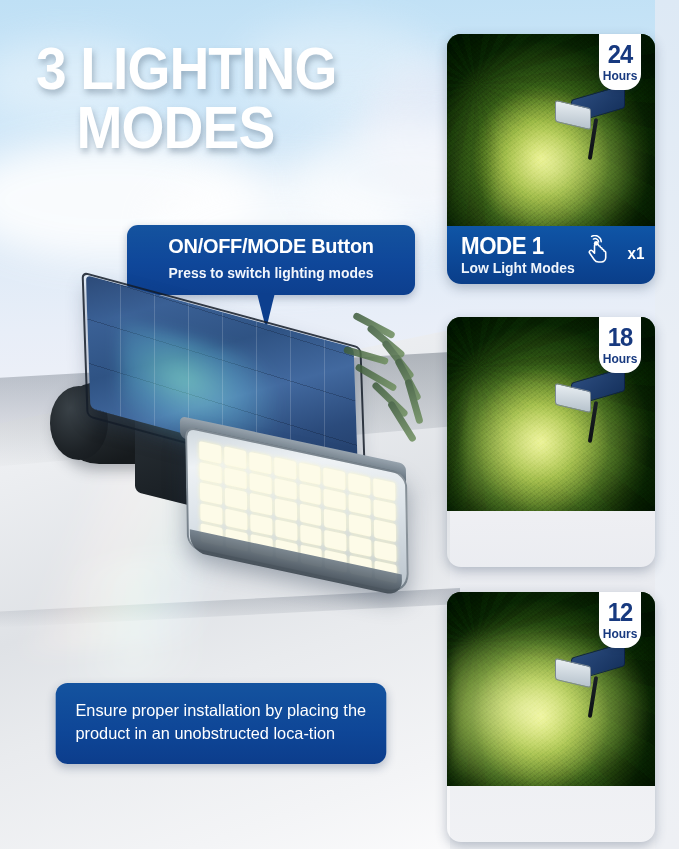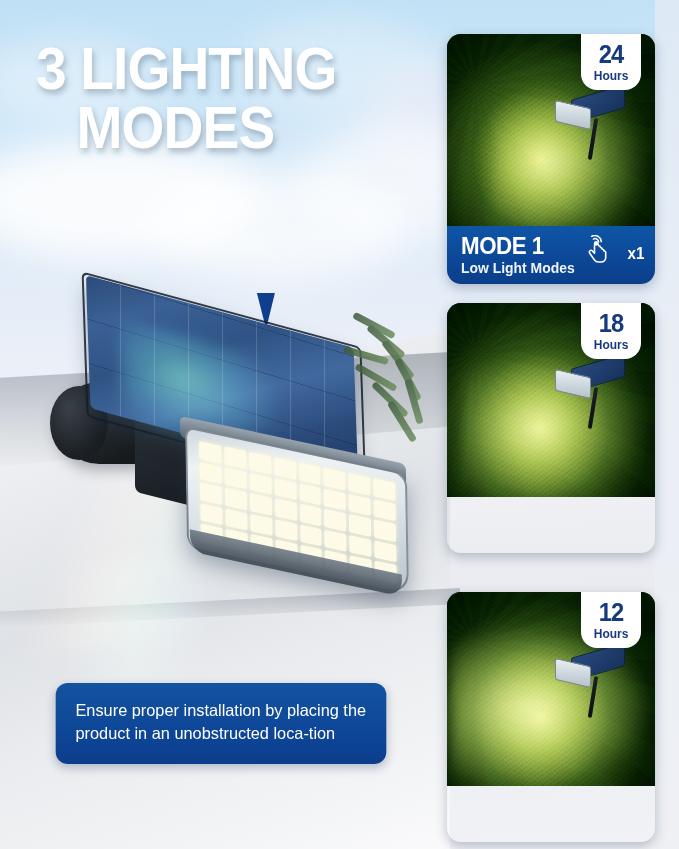--- a/index.html
+++ b/index.html
@@ -186,21 +186,21 @@
   }
 
   
   .panels{position:absolute;left:447px;top:34px;width:208px;height:790px;}
   .mode-card{
     position:absolute;left:0;width:208px;height:250px;
     border-radius:14px;overflow:hidden;
     box-shadow:0 4px 12px rgba(40,60,90,.30);
   }
   .m1{top:0;}
-  .m2{top:269px;}
+  .m2{top:283px;}
   .m3{top:558px;}
 
   .grass{
     position:absolute;left:0;top:0;width:100%;height:194px;
     background:#16300f;overflow:hidden;
   }
   .grass:before{
     content:"";position:absolute;inset:-10%;
     background:
       radial-gradient(ellipse at 46% 62%,rgba(226,236,120,.95) 0%,rgba(170,200,70,.80) 18%,rgba(96,140,44,.55) 36%,rgba(38,70,24,.25) 58%,rgba(14,34,10,0) 76%),
@@ -232,21 +232,21 @@
     position:absolute;left:0;top:12px;width:34px;height:20px;
     background:linear-gradient(170deg,#e8eef2,#b6c2cc);
     transform:skewY(13deg);border-radius:3px;border:1px solid #7b8892;
   }
   .mini-stake{
     position:absolute;left:36px;top:26px;width:4px;height:42px;
     background:linear-gradient(180deg,#1a2026,#0d1114);transform:rotate(9deg);border-radius:2px;
   }
 
   .hours-badge{
-    position:absolute;right:14px;top:0;width:60px;height:56px;
+    position:absolute;right:14px;top:0;width:42px;height:56px;
     background:#ffffff;border-radius:0 0 16px 16px;
     display:flex;flex-direction:column;align-items:center;justify-content:center;
     box-shadow:0 2px 5px rgba(20,40,70,.18);
   }
   .hours-num{color:#17397f;font-weight:bold;font-size:25px;line-height:1;letter-spacing:-1px;transform:scaleX(.95);}
   .hours-lbl{color:#17397f;font-weight:bold;font-size:12.5px;line-height:1;margin-top:3px;transform:scaleX(.96);}
 
   .mode-bar{
     position:absolute;left:0;bottom:0;width:100%;height:58px;
     background:linear-gradient(180deg,#0f55a6 0%,#0c4796 60%,#0a3e89 100%);
@@ -287,20 +287,24 @@
   <div class="wall-edge"></div>
   <div class="flare"></div>
   <div class="flare2"></div>
   <div class="card-right-bg"></div>
 
   <div class="headline">
     <span>3 LIGHTING</span>
     <span class="l2">MODES</span>
   </div>
 
+  <div class="callout">
+    <div class="callout-title">ON/OFF/MODE Button</div>
+    <div class="callout-sub">Press to switch lighting modes</div>
+  </div>
   <div class="callout-tail"></div>
 
   <div class="product">
     <div class="mount"></div>
     <div class="mount-cap"></div>
     <div class="arm"></div>
     <div class="panel"></div>
     <div class="panel-frame"></div>
     <div class="panel-glow"></div>
     <div class="head-lip"></div>

